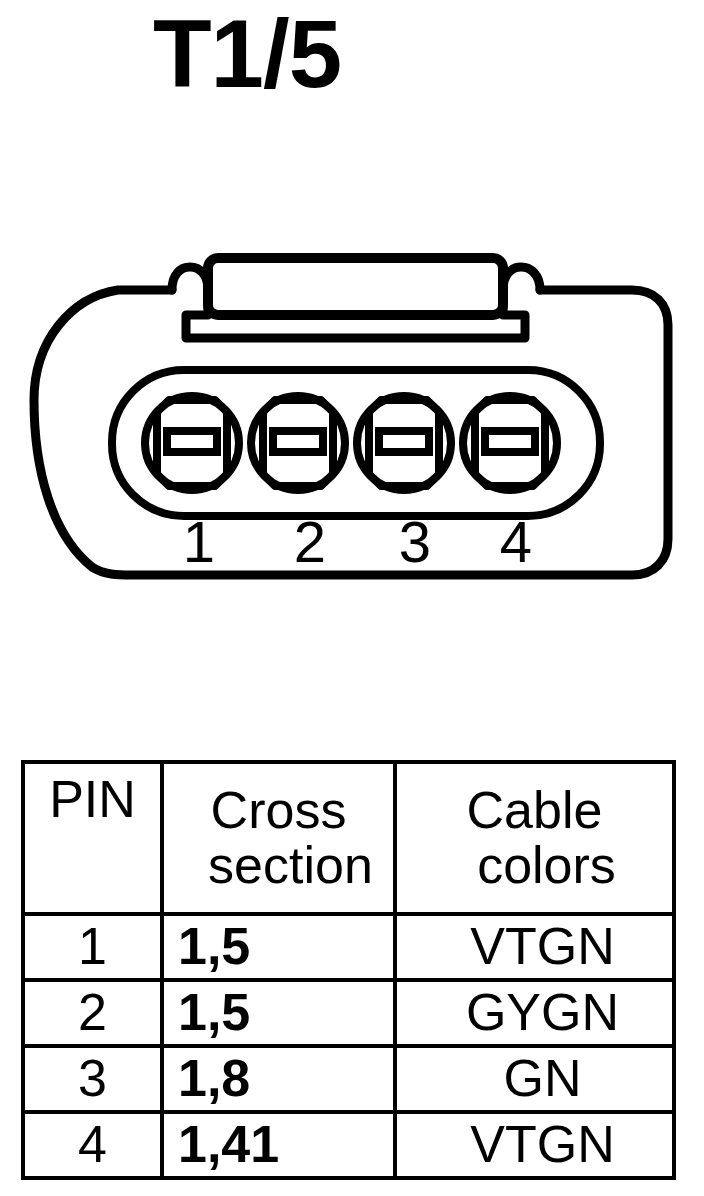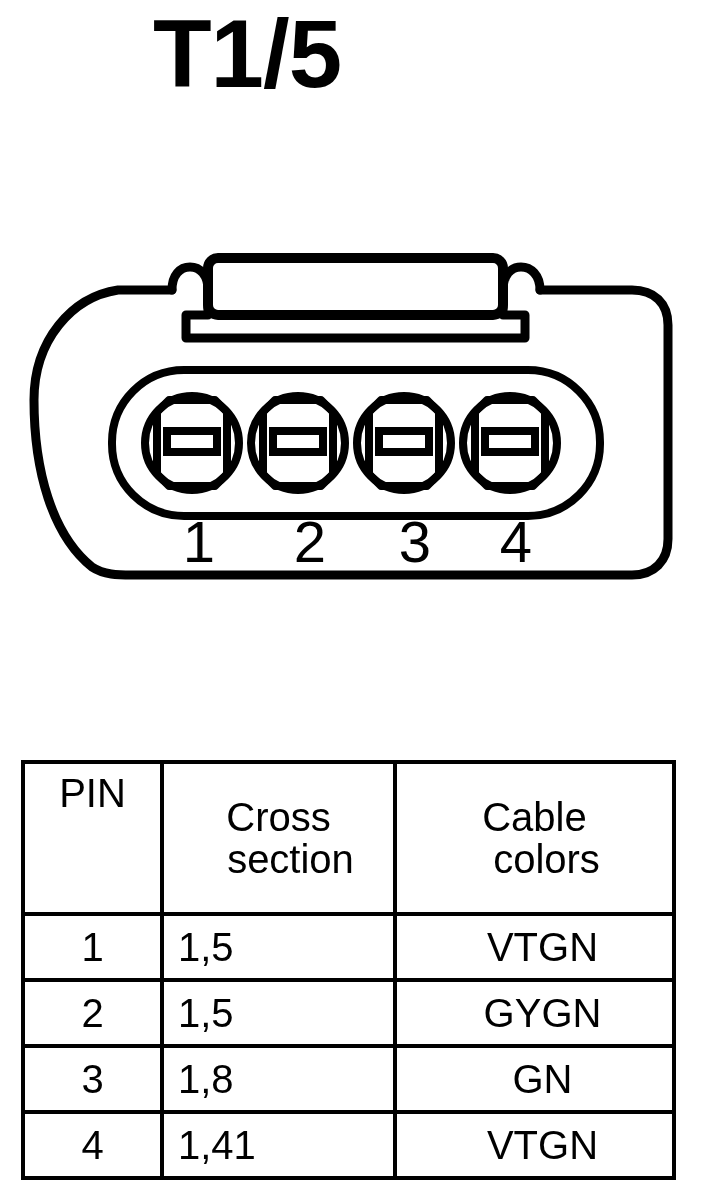--- a/index.html
+++ b/index.html
@@ -51,21 +51,21 @@
   #pin-table-wrap {
     position: absolute;
     left: 21px;
     top: 760px;
     width: 651px;
   }
   table.pin-table {
     border-collapse: collapse;
     width: 651px;
     table-layout: fixed;
-    font-size: 40px;
+    font-size: 52px;
     line-height: 1.06;
   }
   table.pin-table col.c-pin   { width: 139px; }
   table.pin-table col.c-cross { width: 233px; }
   table.pin-table col.c-color { width: 279px; }
 
   table.pin-table th,
   table.pin-table td {
     border: 4px solid #000000;
     padding: 0;
@@ -86,20 +86,21 @@
   }
   table.pin-table tbody td {
     height: 62px;
   }
   table.pin-table td.cell-pin {
     text-align: center;
   }
   table.pin-table td.cell-cross {
     text-align: left;
     padding-left: 14px;
+    font-weight: bold;
   }
   table.pin-table td.cell-color {
     text-align: center;
     padding-left: 16px;
   }
 </style>
 </head>
 <body>
 
 <div id="title">

